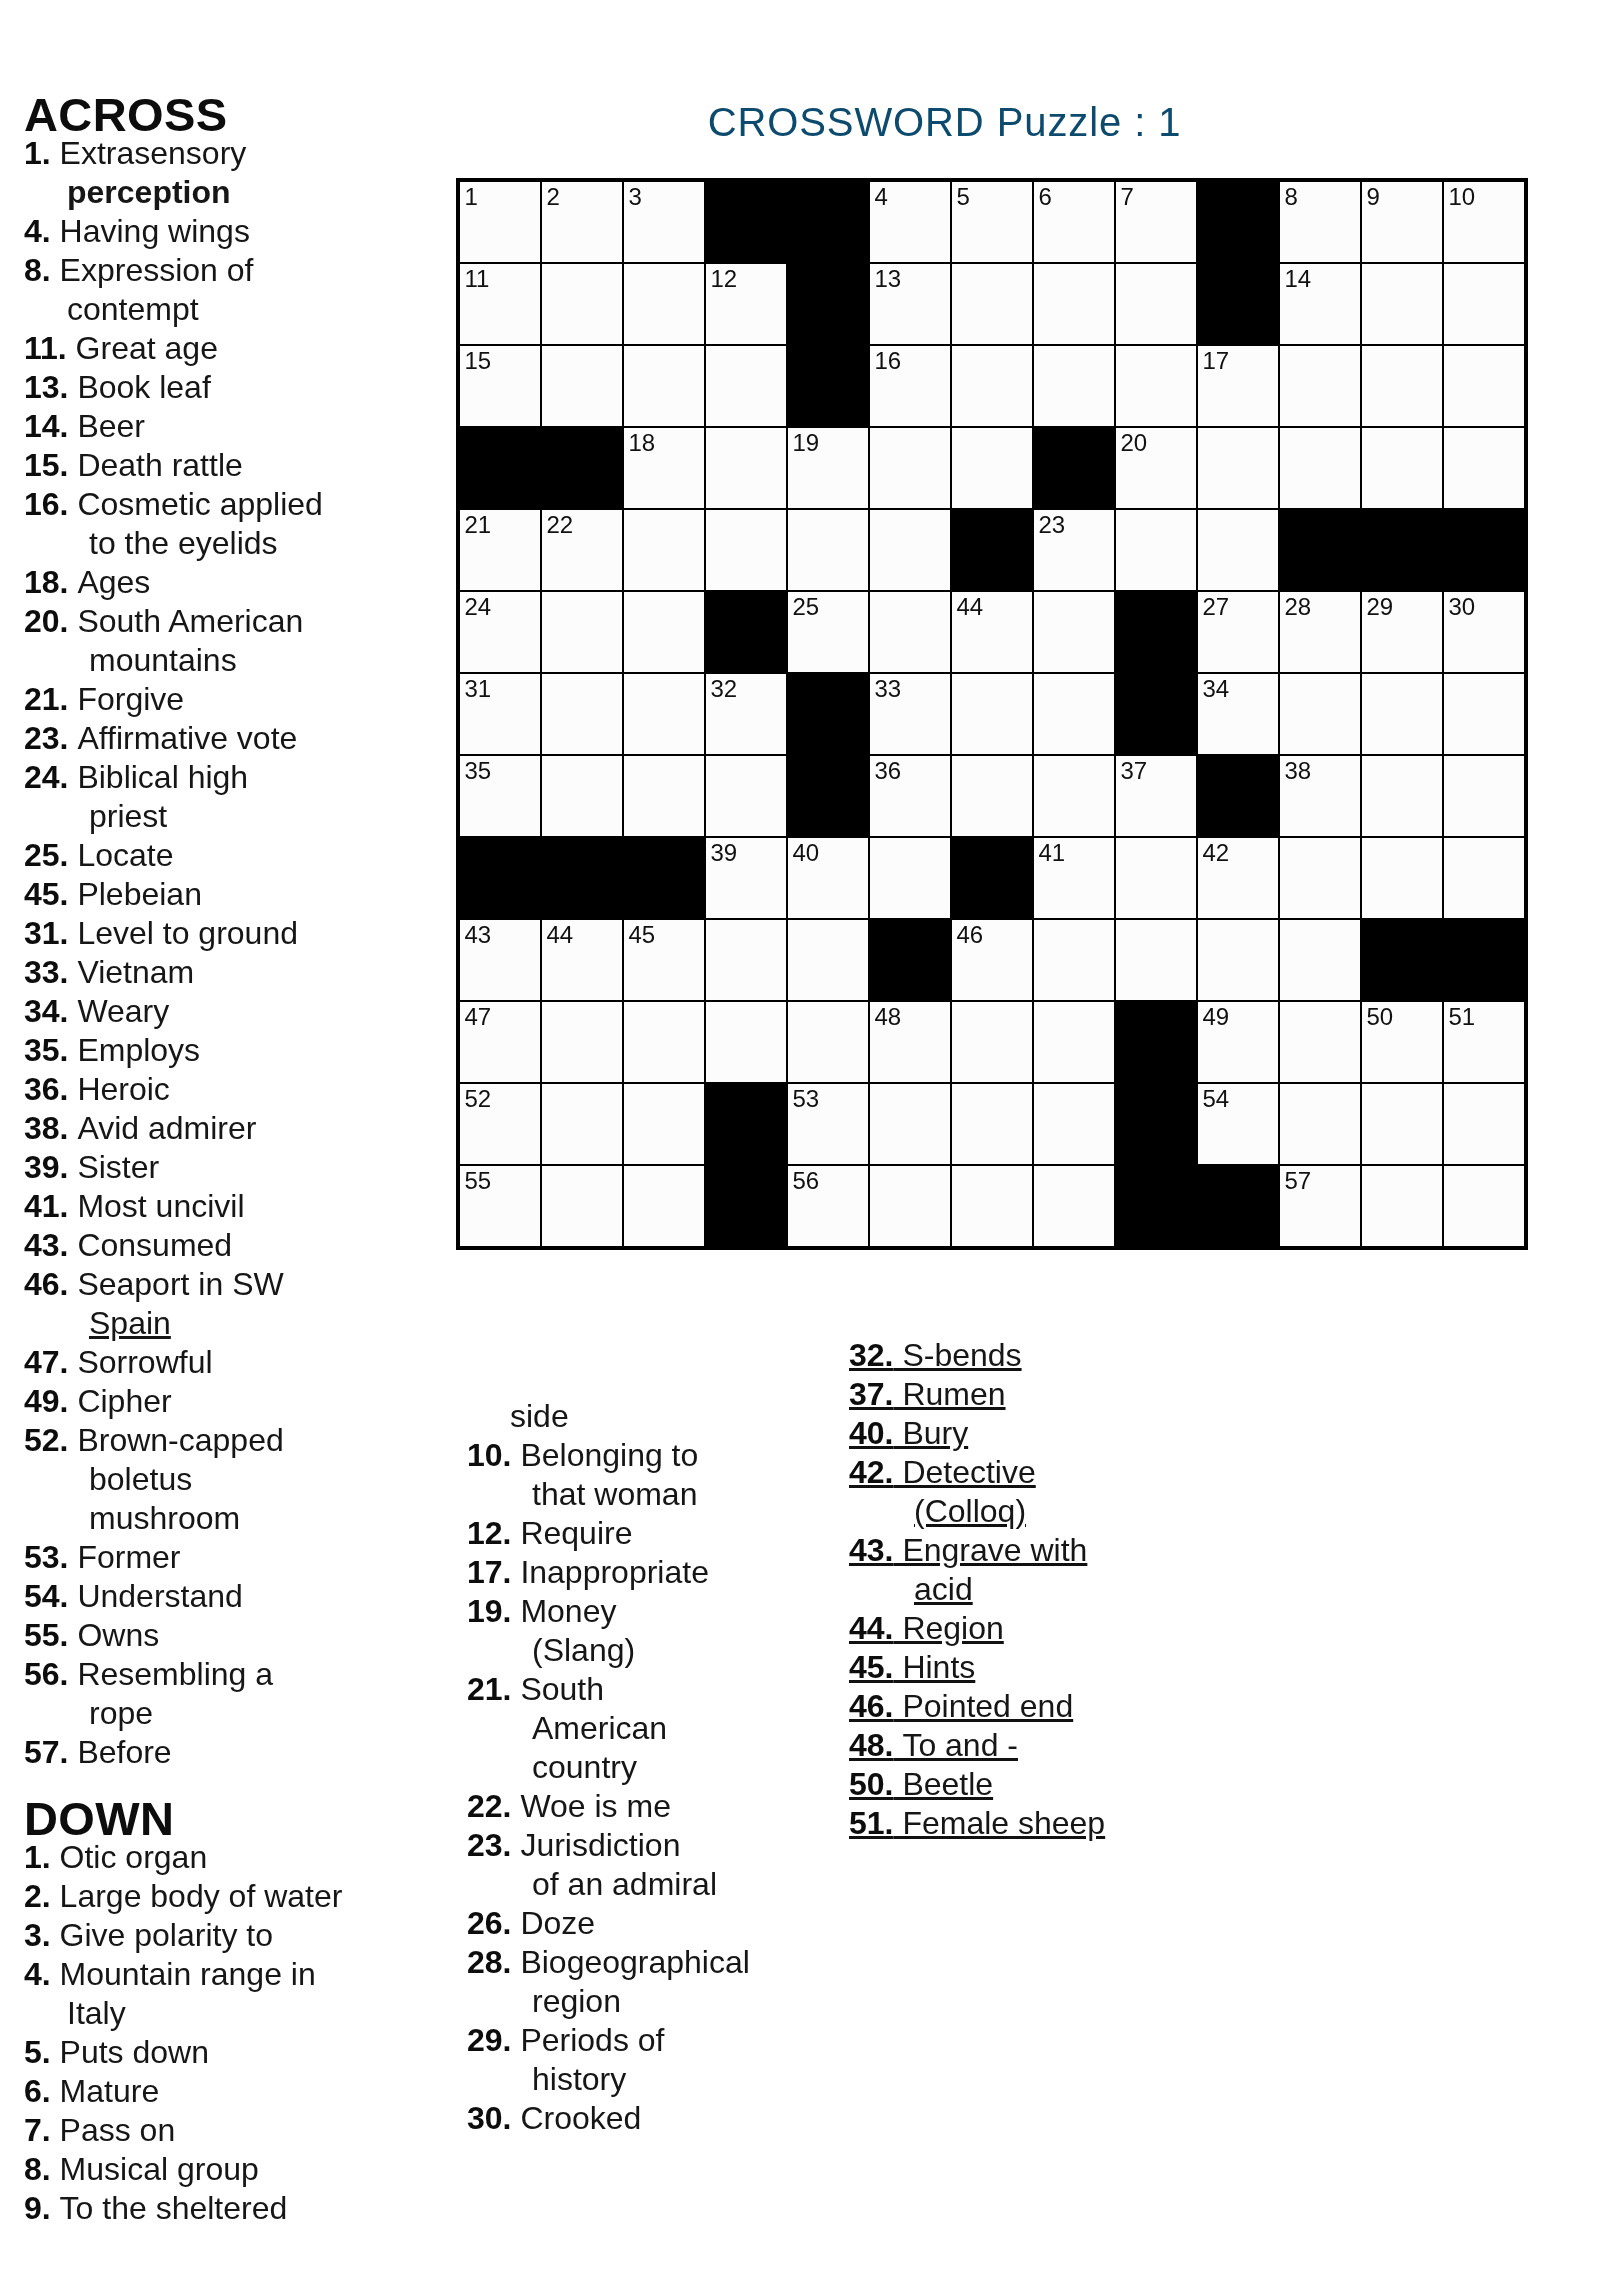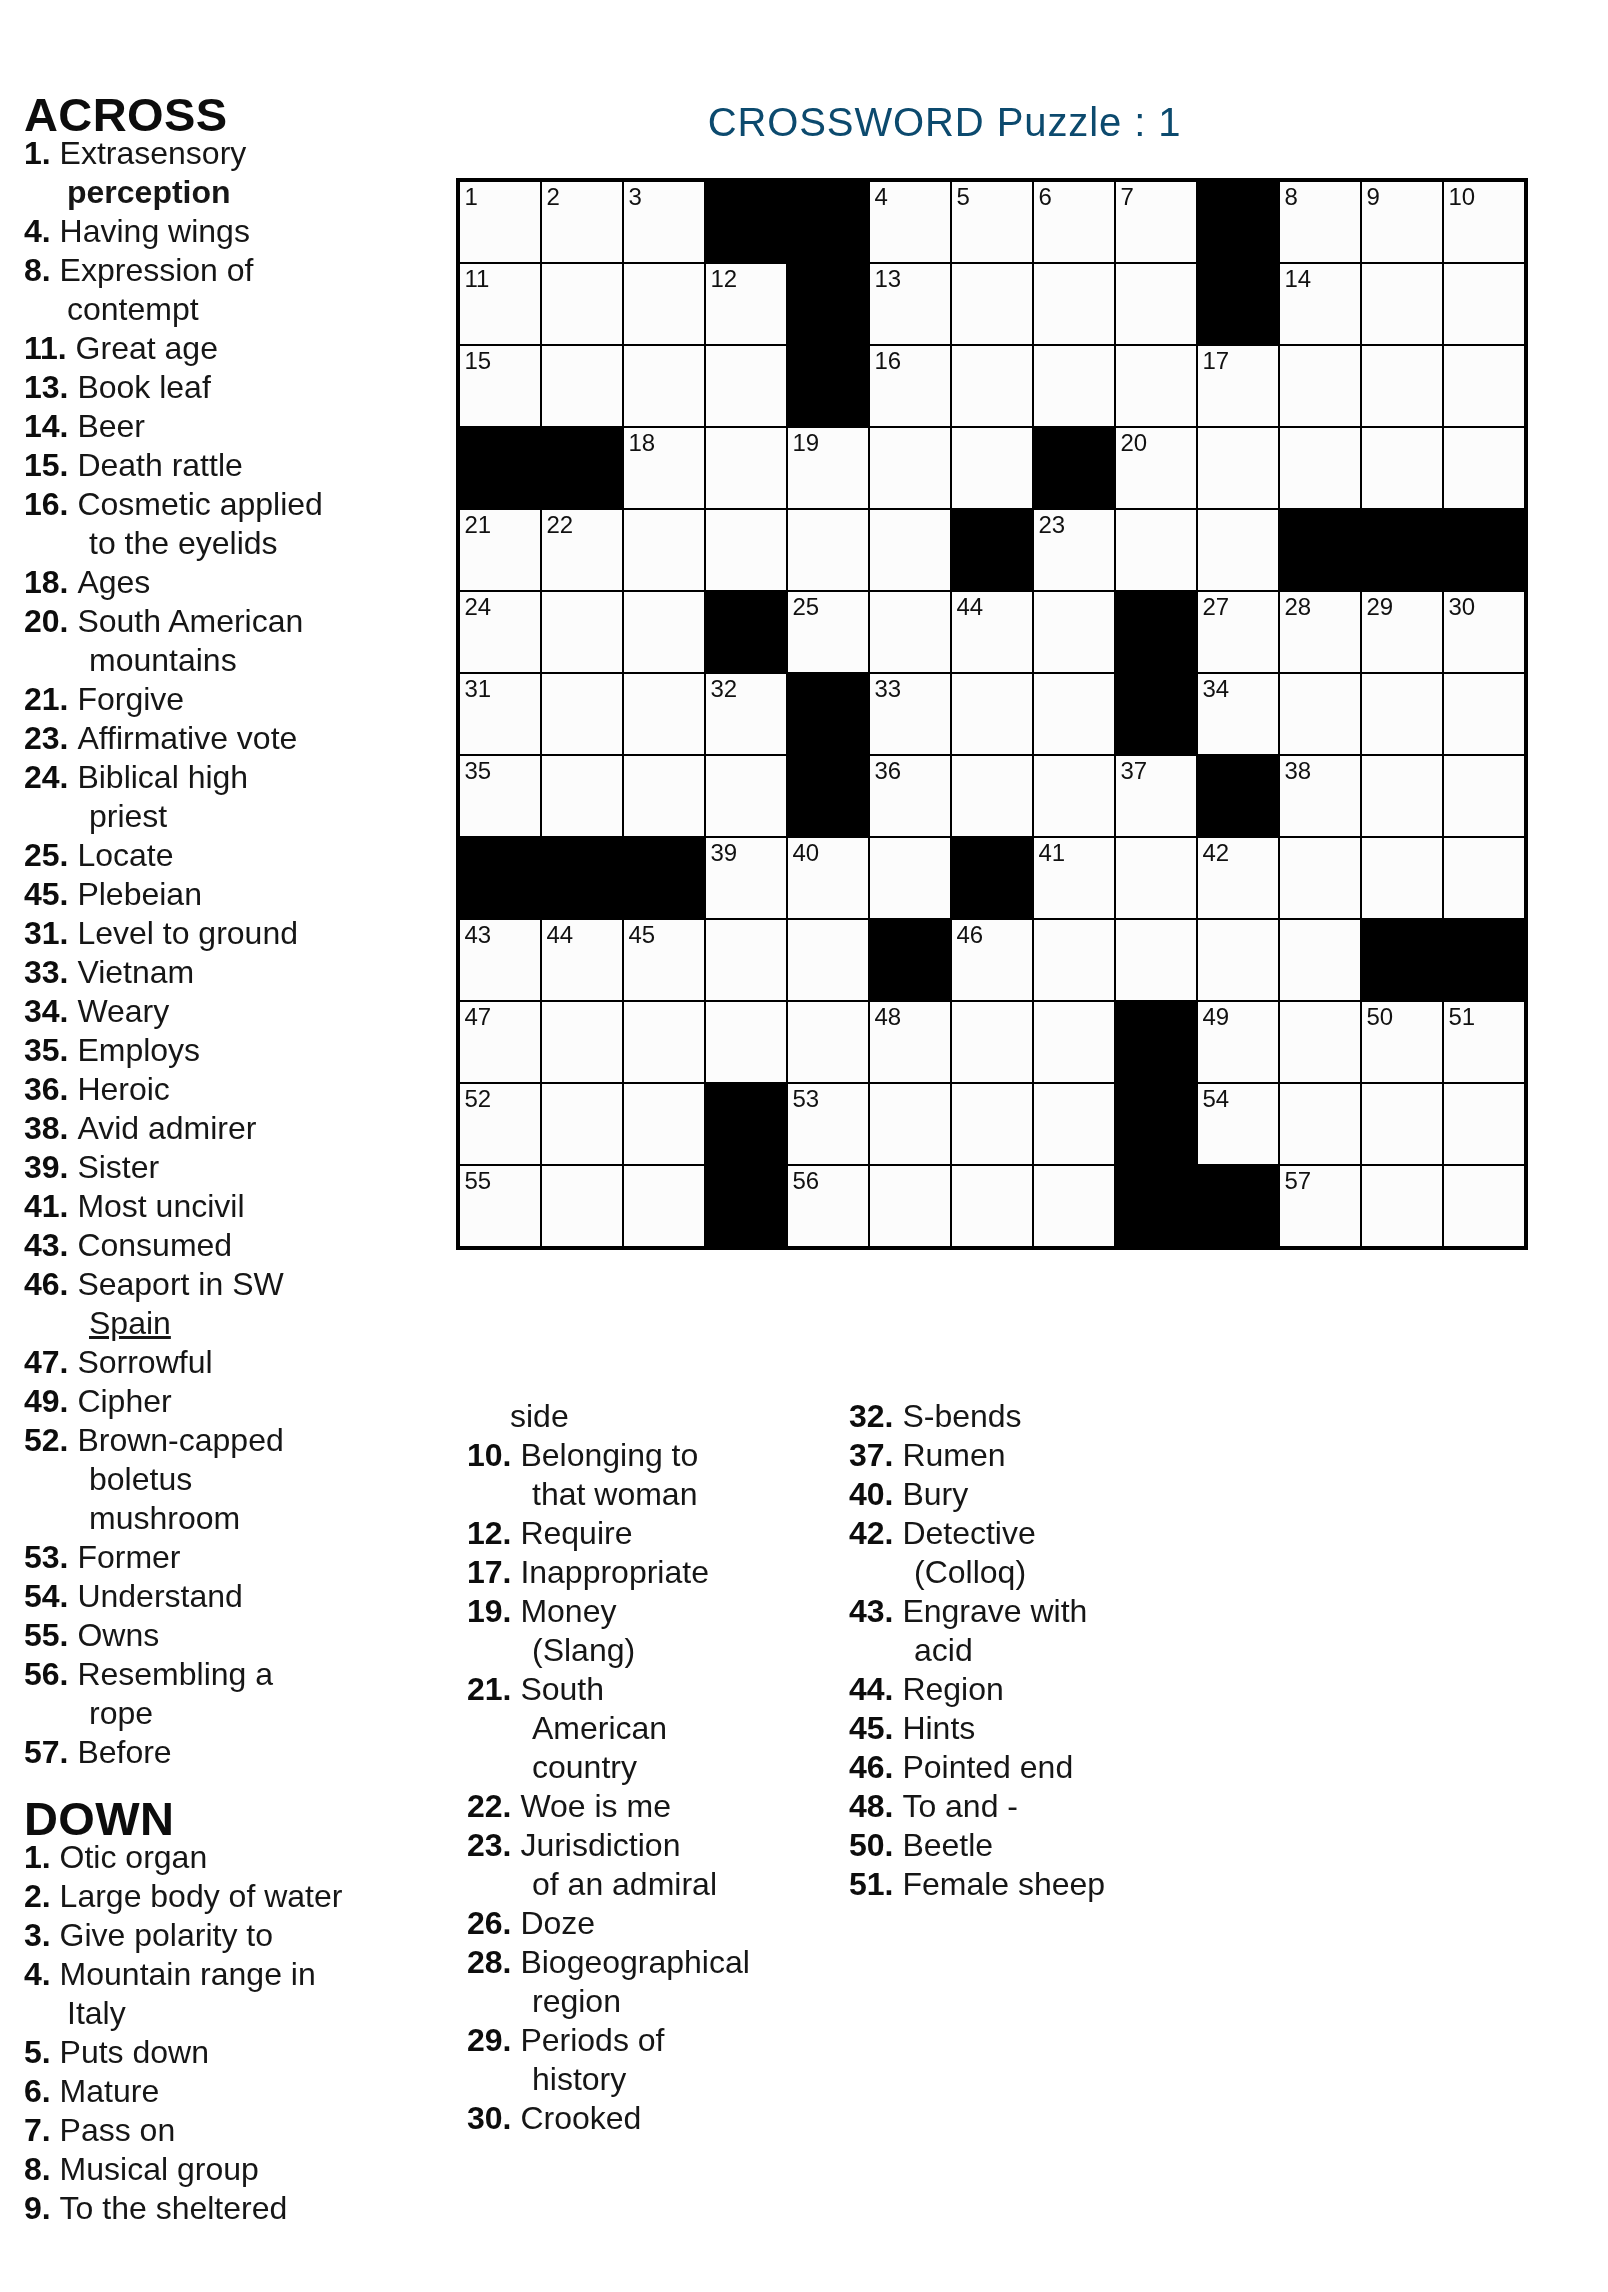--- a/index.html
+++ b/index.html
@@ -403,21 +403,21 @@
       <div class="cl" style="padding-left: 65px;">of an admiral</div>
       <div class="cl"><span class="cnum">26.</span>&nbsp;Doze</div>
       <div class="cl"><span class="cnum">28.</span>&nbsp;Biogeographical</div>
       <div class="cl" style="padding-left: 65px;">region</div>
       <div class="cl"><span class="cnum">29.</span>&nbsp;Periods of</div>
       <div class="cl" style="padding-left: 65px;">history</div>
       <div class="cl"><span class="cnum">30.</span>&nbsp;Crooked</div>
     </div>
 </div>
 
-<div class="col" style="left:849px; top:1397px;">
+<div class="col" style="left:849px; top:1336px;text-decoration:underline;">
   <div id="lines-right">
       <div class="cl"><span class="cnum">32.</span>&nbsp;S-bends</div>
       <div class="cl"><span class="cnum">37.</span>&nbsp;Rumen</div>
       <div class="cl"><span class="cnum">40.</span>&nbsp;Bury</div>
       <div class="cl"><span class="cnum">42.</span>&nbsp;Detective</div>
       <div class="cl" style="padding-left: 65px;">(Colloq)</div>
       <div class="cl"><span class="cnum">43.</span>&nbsp;Engrave with</div>
       <div class="cl" style="padding-left: 65px;">acid</div>
       <div class="cl"><span class="cnum">44.</span>&nbsp;Region</div>
       <div class="cl"><span class="cnum">45.</span>&nbsp;Hints</div>

